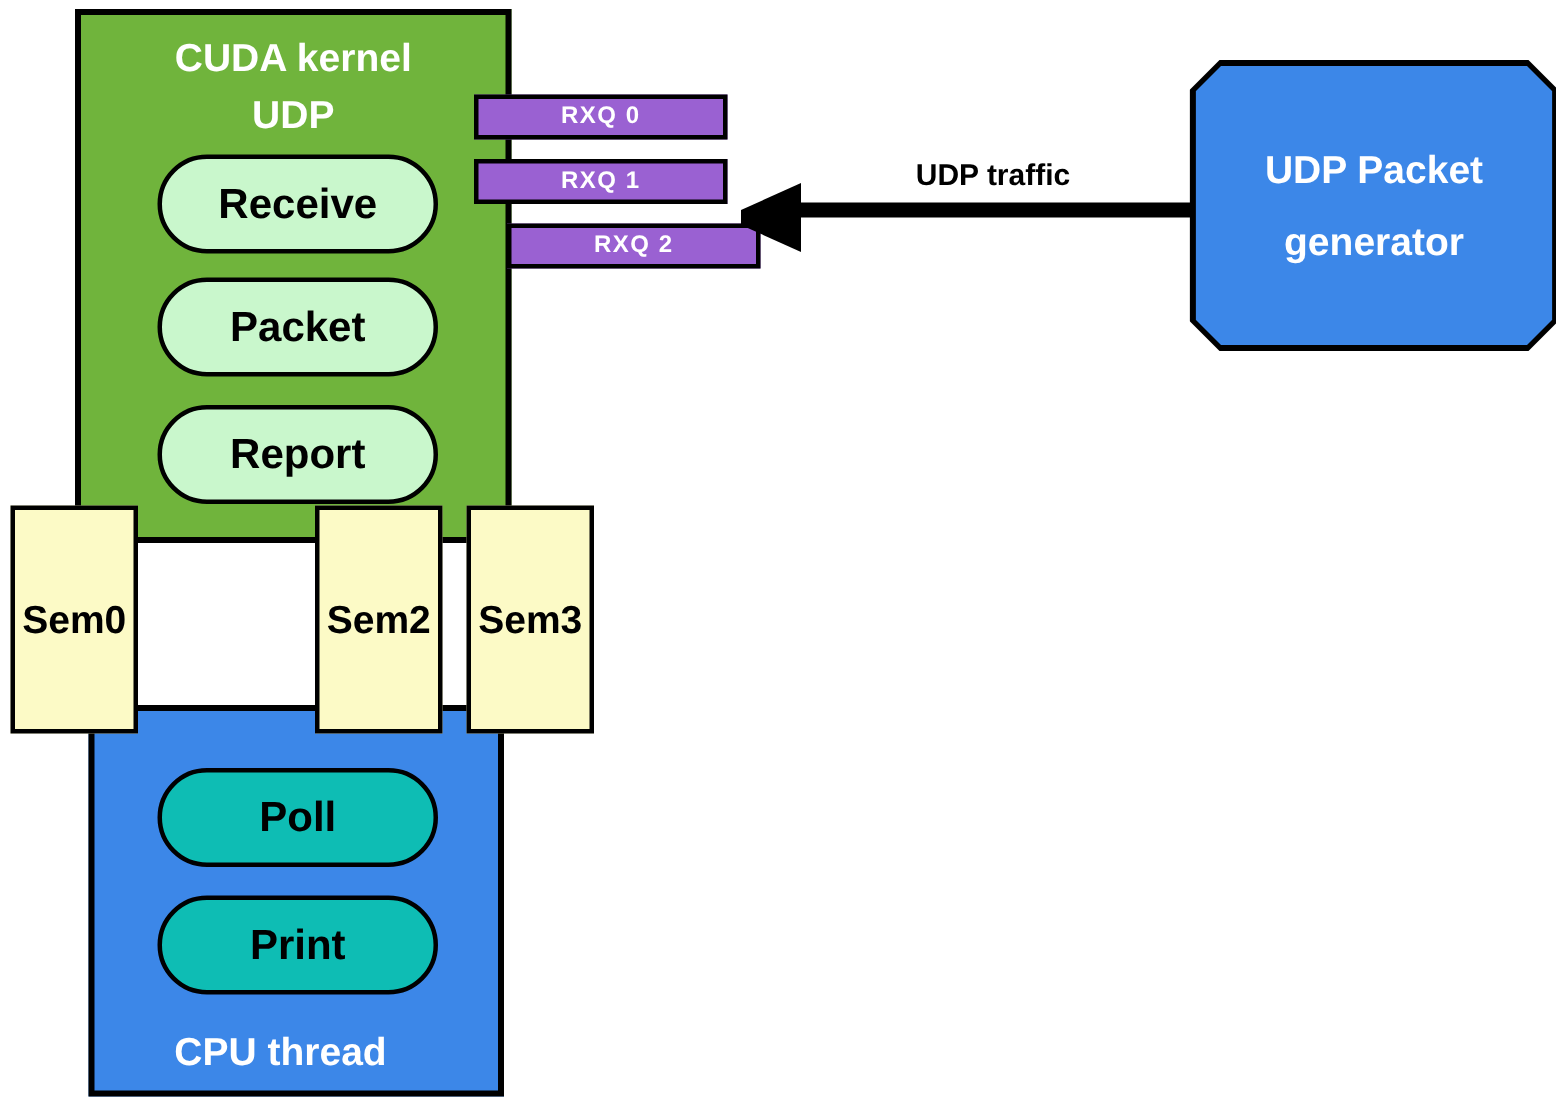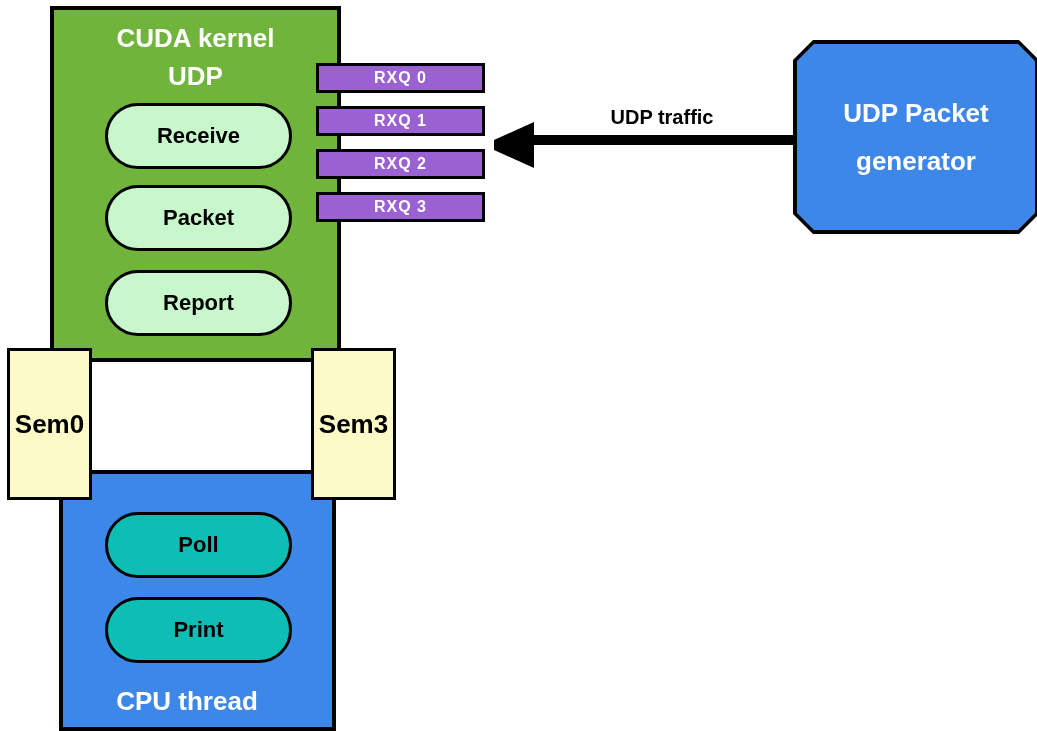--- a/index.html
+++ b/index.html
@@ -25,45 +25,45 @@
   .cpu-title {
     position: absolute; left: 54px; top: 676px; width: 256px;
     color: #fff; font-size: 26px; text-align: center; z-index: 2;
   }
 
   
   .pill {
     position: absolute; left: 100px; width: 187px; height: 66px;
     border: 3px solid var(--outline-black); border-radius: 33px;
     display: flex; align-items: center; justify-content: center;
-    font-size: 22px; color: #000; z-index: 2;
+    font-size: 28px; color: #000; z-index: 2;
   }
   .pill.stage-green { background: var(--stage-palegreen); }
   .pill.stage-teal  { background: var(--stage-teal); }
   .pill-receive { top: 98px; }
   .pill-analyse { top: 180px; }
   .pill-report  { top: 265px; }
   .pill-poll    { top: 507px; }
   .pill-print   { top: 592px; }
 
   
   .rxq {
     position: absolute; left: 311px; width: 169px; height: 30px;
     background: var(--rxq-purple); border: 3px solid var(--outline-black);
     display: flex; align-items: center; justify-content: center;
     color: #fff; font-size: 16px; letter-spacing: 1px; z-index: 3;
   }
   .rxq-0 { top: 58px; }
   .rxq-1 { top: 101px; }
-  .rxq-2 { top: 144px; }
+  .rxq-2 { top: 144px; margin-left: 22px; }
   .rxq-3 { top: 187px; }
 
   
   .sem {
-    position: absolute; top: 343px; width: 85px; height: 152px;
+    position: absolute; top: 332px; width: 85px; height: 152px;
     background: var(--semaphore-yellow); border: 3px solid var(--outline-black);
     display: flex; align-items: center; justify-content: center;
     color: #000; font-size: 26px; z-index: 3;
   }
   .sem-0 { left: 2px; }
   .sem-1 { left: 104px; }
   .sem-2 { left: 205px; }
   .sem-3 { left: 306px; }
 
   
@@ -119,23 +119,23 @@
   <div class="pill stage-green pill-receive">Receive</div>
   <div class="pill stage-green pill-analyse">Packet</div>
   <div class="pill stage-green pill-report">Report</div>
 
   <div class="pill stage-teal pill-print">Print</div>
   <div class="pill stage-teal pill-poll">Poll</div>
 
   <div class="rxq rxq-0">RXQ 0</div>
   <div class="rxq rxq-1">RXQ 1</div>
   <div class="rxq rxq-2">RXQ 2</div>
-  <div class="rxq rxq-3">RXQ 3</div>
 
   <div class="sem sem-0">Sem0</div>
+  <div class="sem sem-2">Sem2</div>
   <div class="sem sem-3">Sem3</div>
 
   <div class="arrow-label">UDP traffic</div>
   <div class="arrow-shaft"></div>
   <div class="arrow-head"></div>
 
   <div class="gen-outer">
     <div class="gen-inner">
       <div class="gen-label">
         <div>UDP Packet</div>

